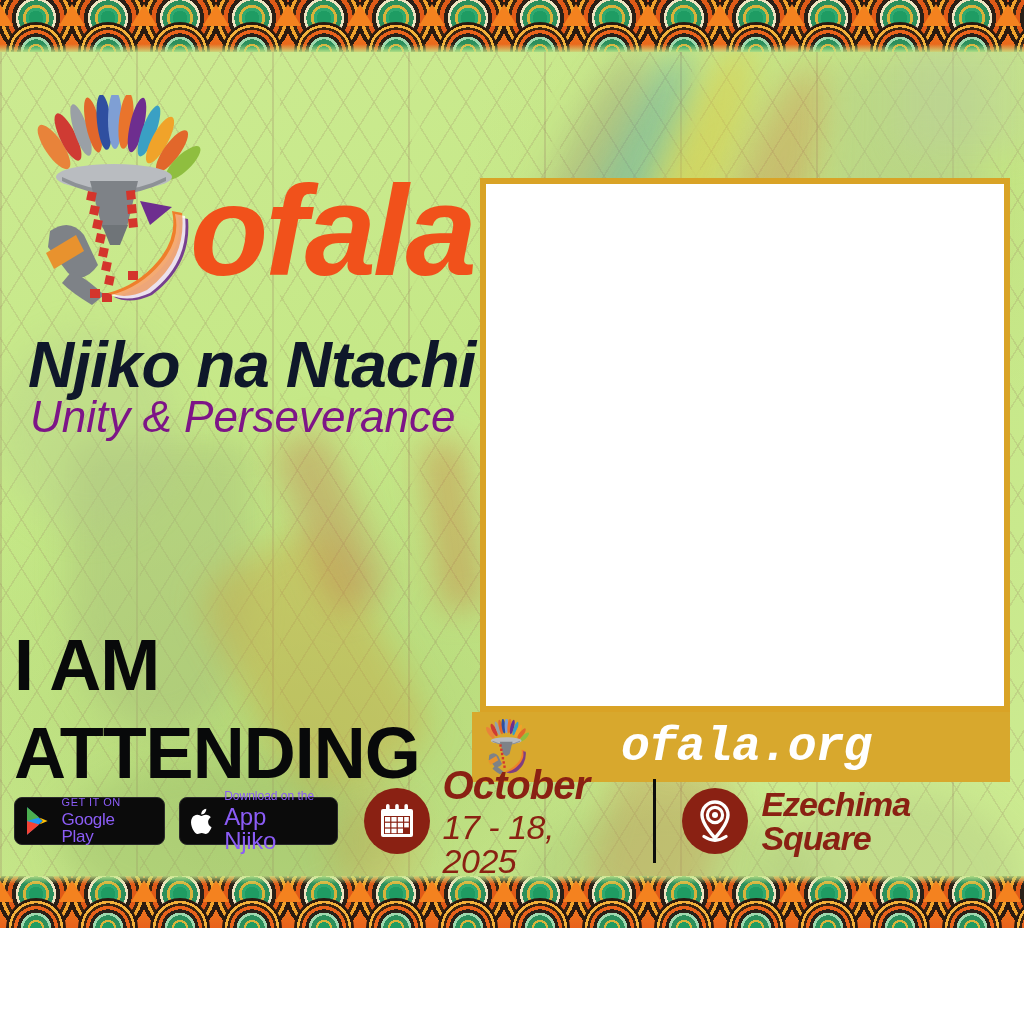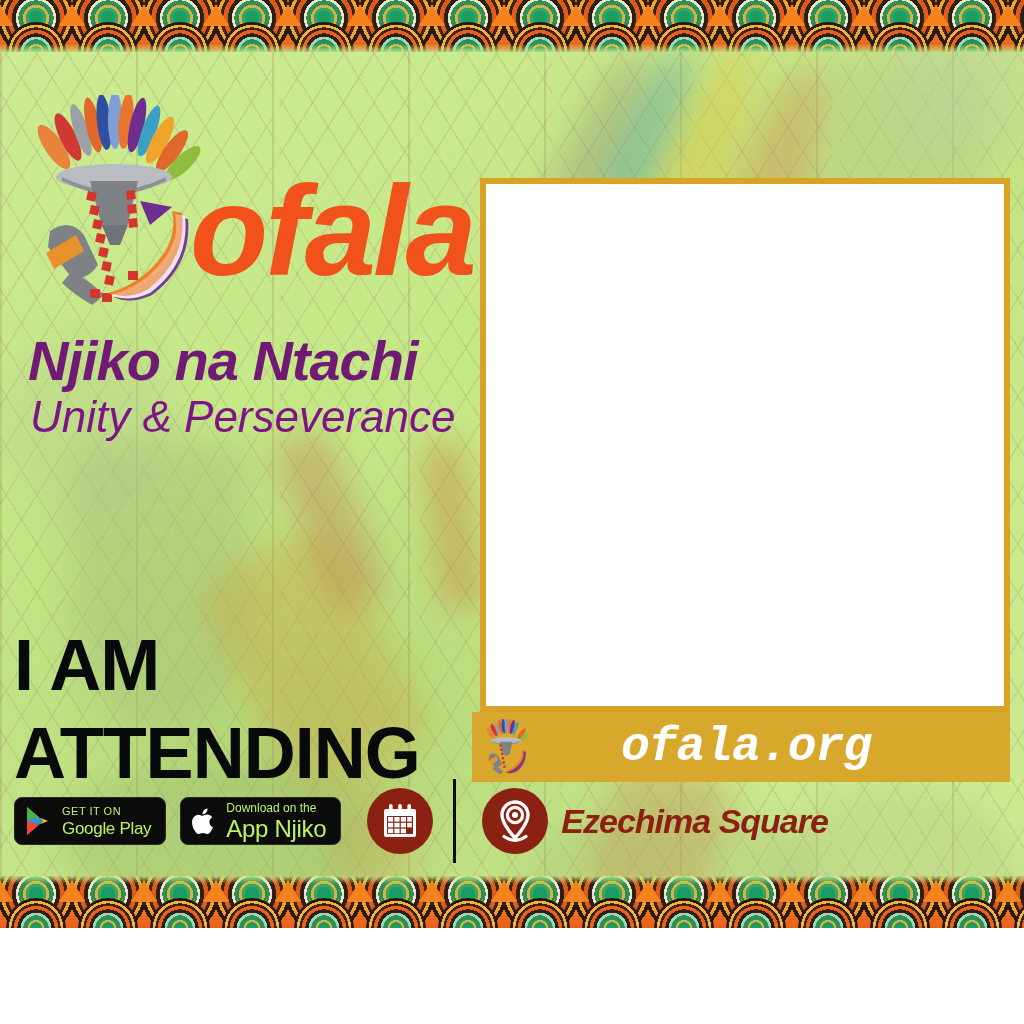--- a/index.html
+++ b/index.html
@@ -87,22 +87,22 @@
   .ankara.top .ankara-fade{bottom:0;background:linear-gradient(180deg,rgba(198,232,138,0),rgba(198,232,138,.85));}
   .ankara.bottom .ankara-fade{top:0;background:linear-gradient(0deg,rgba(198,232,138,0),rgba(198,232,138,.85));}
 
   
   .logo-block{position:absolute;left:18px;top:95px;width:470px;}
   .logo-row{position:relative;height:210px;}
   .mask-svg{position:absolute;left:14px;top:0;}
   .wordmark{position:absolute;left:172px;top:72px;font-size:128px;line-height:1;
     font-weight:700;font-style:italic;color:#f1511b;letter-spacing:-3px;
     font-family:"Liberation Sans",sans-serif;}
-  .tagline{position:absolute;left:10px;top:238px;font-size:56px;line-height:1;
-    font-weight:700;font-style:italic;color:#701a75;letter-spacing:-1px;}
+  .tagline{position:absolute;left:10px;top:238px;font-size:64px;line-height:1;
+    font-weight:700;font-style:italic;color:#0f172a;letter-spacing:-1px;}
   .subtag{position:absolute;left:12px;top:300px;font-size:44px;line-height:1;
     font-style:italic;font-weight:400;color:#7d1587;letter-spacing:0px;}
 
   
   .attending{position:absolute;left:14px;top:622px;width:460px;color:#08090a;
     font-size:72px;line-height:1.22;font-weight:700;letter-spacing:-1px;}
   .attending div{white-space:nowrap;}
 
   
   .photo-frame{position:absolute;left:472px;top:178px;width:538px;height:604px;font-family:Liberation Mono, monospace;}
@@ -112,21 +112,21 @@
     display:flex;align-items:center;}
   .url-bar .mini-logo{flex:0 0 70px;display:flex;align-items:center;justify-content:center;}
   .url-text{flex:1;text-align:center;color:#ffffff;font-size:48px;font-weight:700;font-style:italic;
     letter-spacing:-1px;padding-right:60px;}
 
   
   .bottom-bar{position:absolute;left:0;bottom:52px;width:1024px;height:110px;display:flex;align-items:center;}
   .store-badges{display:flex;align-items:center;gap:14px;padding-left:14px;}
   .badge{background:#0b0b0b;border-radius:8px;border:1px solid #2a2a2a;display:flex;align-items:center;
     height:46px;padding:0 14px 0 10px;gap:9px;}
-  .badge .b-txt{display:flex;flex-direction:column;line-height:1;color:#bef264;}
+  .badge .b-txt{display:flex;flex-direction:column;line-height:1;color:#8b5cf6;}
   .badge .b-small{font-size:11px;letter-spacing:.5px;}
   .badge .b-big{font-size:17px;font-weight:500;letter-spacing:-.3px;margin-top:3px;}
   .badge.apple .b-small{font-size:12px;letter-spacing:0;}
   .badge.apple .b-big{font-size:24px;}
 
   .info-grp{display:flex;align-items:center;gap:13px;padding-left:26px;}
   .circle-icon{width:66px;height:66px;border-radius:50%;background:#8a2113;
     display:flex;align-items:center;justify-content:center;flex:0 0 66px;}
   .info-txt{display:flex;flex-direction:column;line-height:1;}
   .info-main{font-size:40px;font-weight:700;font-style:italic;color:#8a2113;letter-spacing:-1px;}
@@ -376,20 +376,24 @@
             <rect x="8" y="21.8" width="5.2" height="4.6"></rect>
               <rect x="14.4" y="21.8" width="5.2" height="4.6"></rect>
             <rect x="20.8" y="21.8" width="5.2" height="4.6"></rect>
               <rect x="27.2" y="21.8" width="4.6" height="4.6"></rect>
             <rect x="8" y="27.6" width="5.2" height="4.6"></rect>
               <rect x="14.4" y="27.6" width="5.2" height="4.6"></rect>
             <rect x="20.8" y="27.6" width="5.2" height="4.6"></rect>
           </g>
         </svg>
       </div>
+      <div class="info-txt">
+        <span class="info-main">October</span>
+        <span class="info-sub">17 - 18, 2025</span>
+      </div>
     </div>
 
     <div class="divider"></div>
 
     <div class="info-grp venue">
       <div class="circle-icon">
         <svg width="44" height="46" viewBox="0 0 44 46">
           <path d="M22 4c-7.2 0-13 5.8-13 13 0 9.5 13 23 13 23s13-13.5 13-23c0-7.2-5.8-13-13-13z" fill="none" stroke="#fff" stroke-width="3.4"></path>
           <circle cx="22" cy="17" r="7.6" fill="none" stroke="#fff" stroke-width="3.2"></circle>
           <circle cx="22" cy="17" r="3" fill="#fff"></circle>

